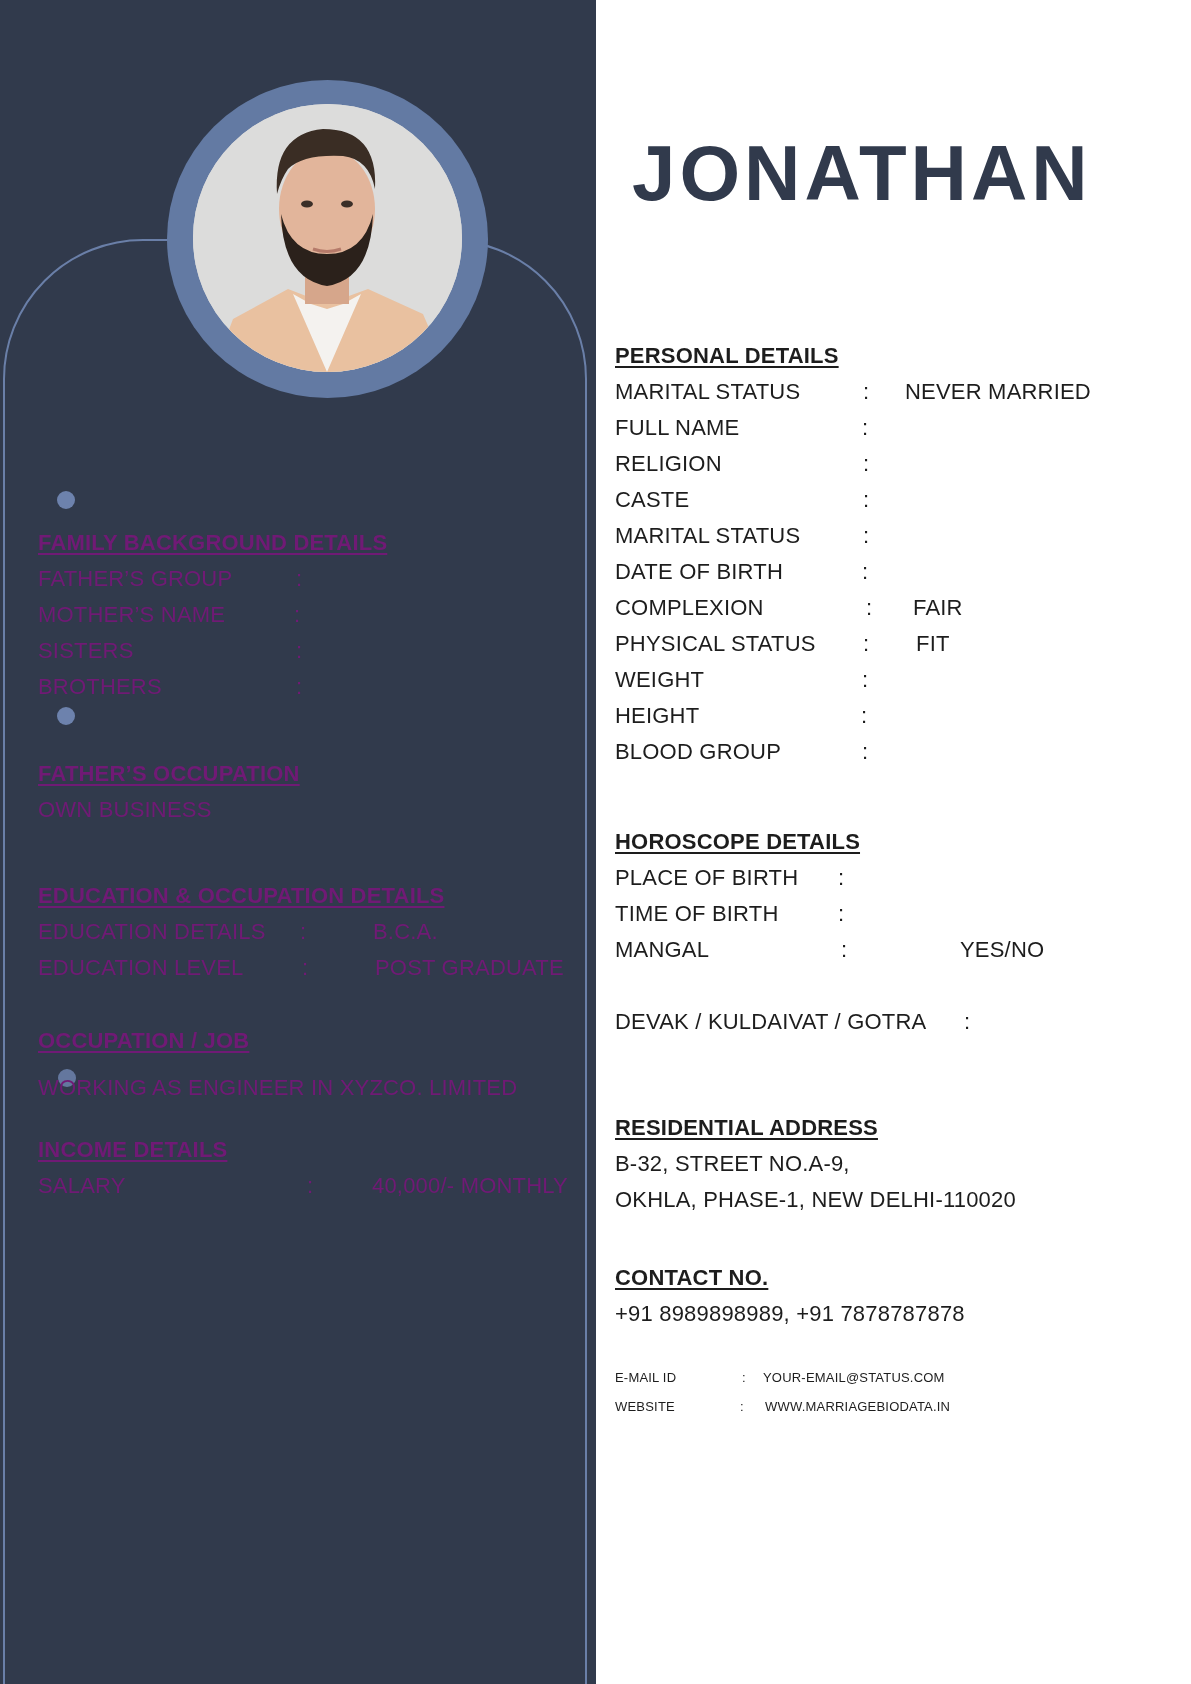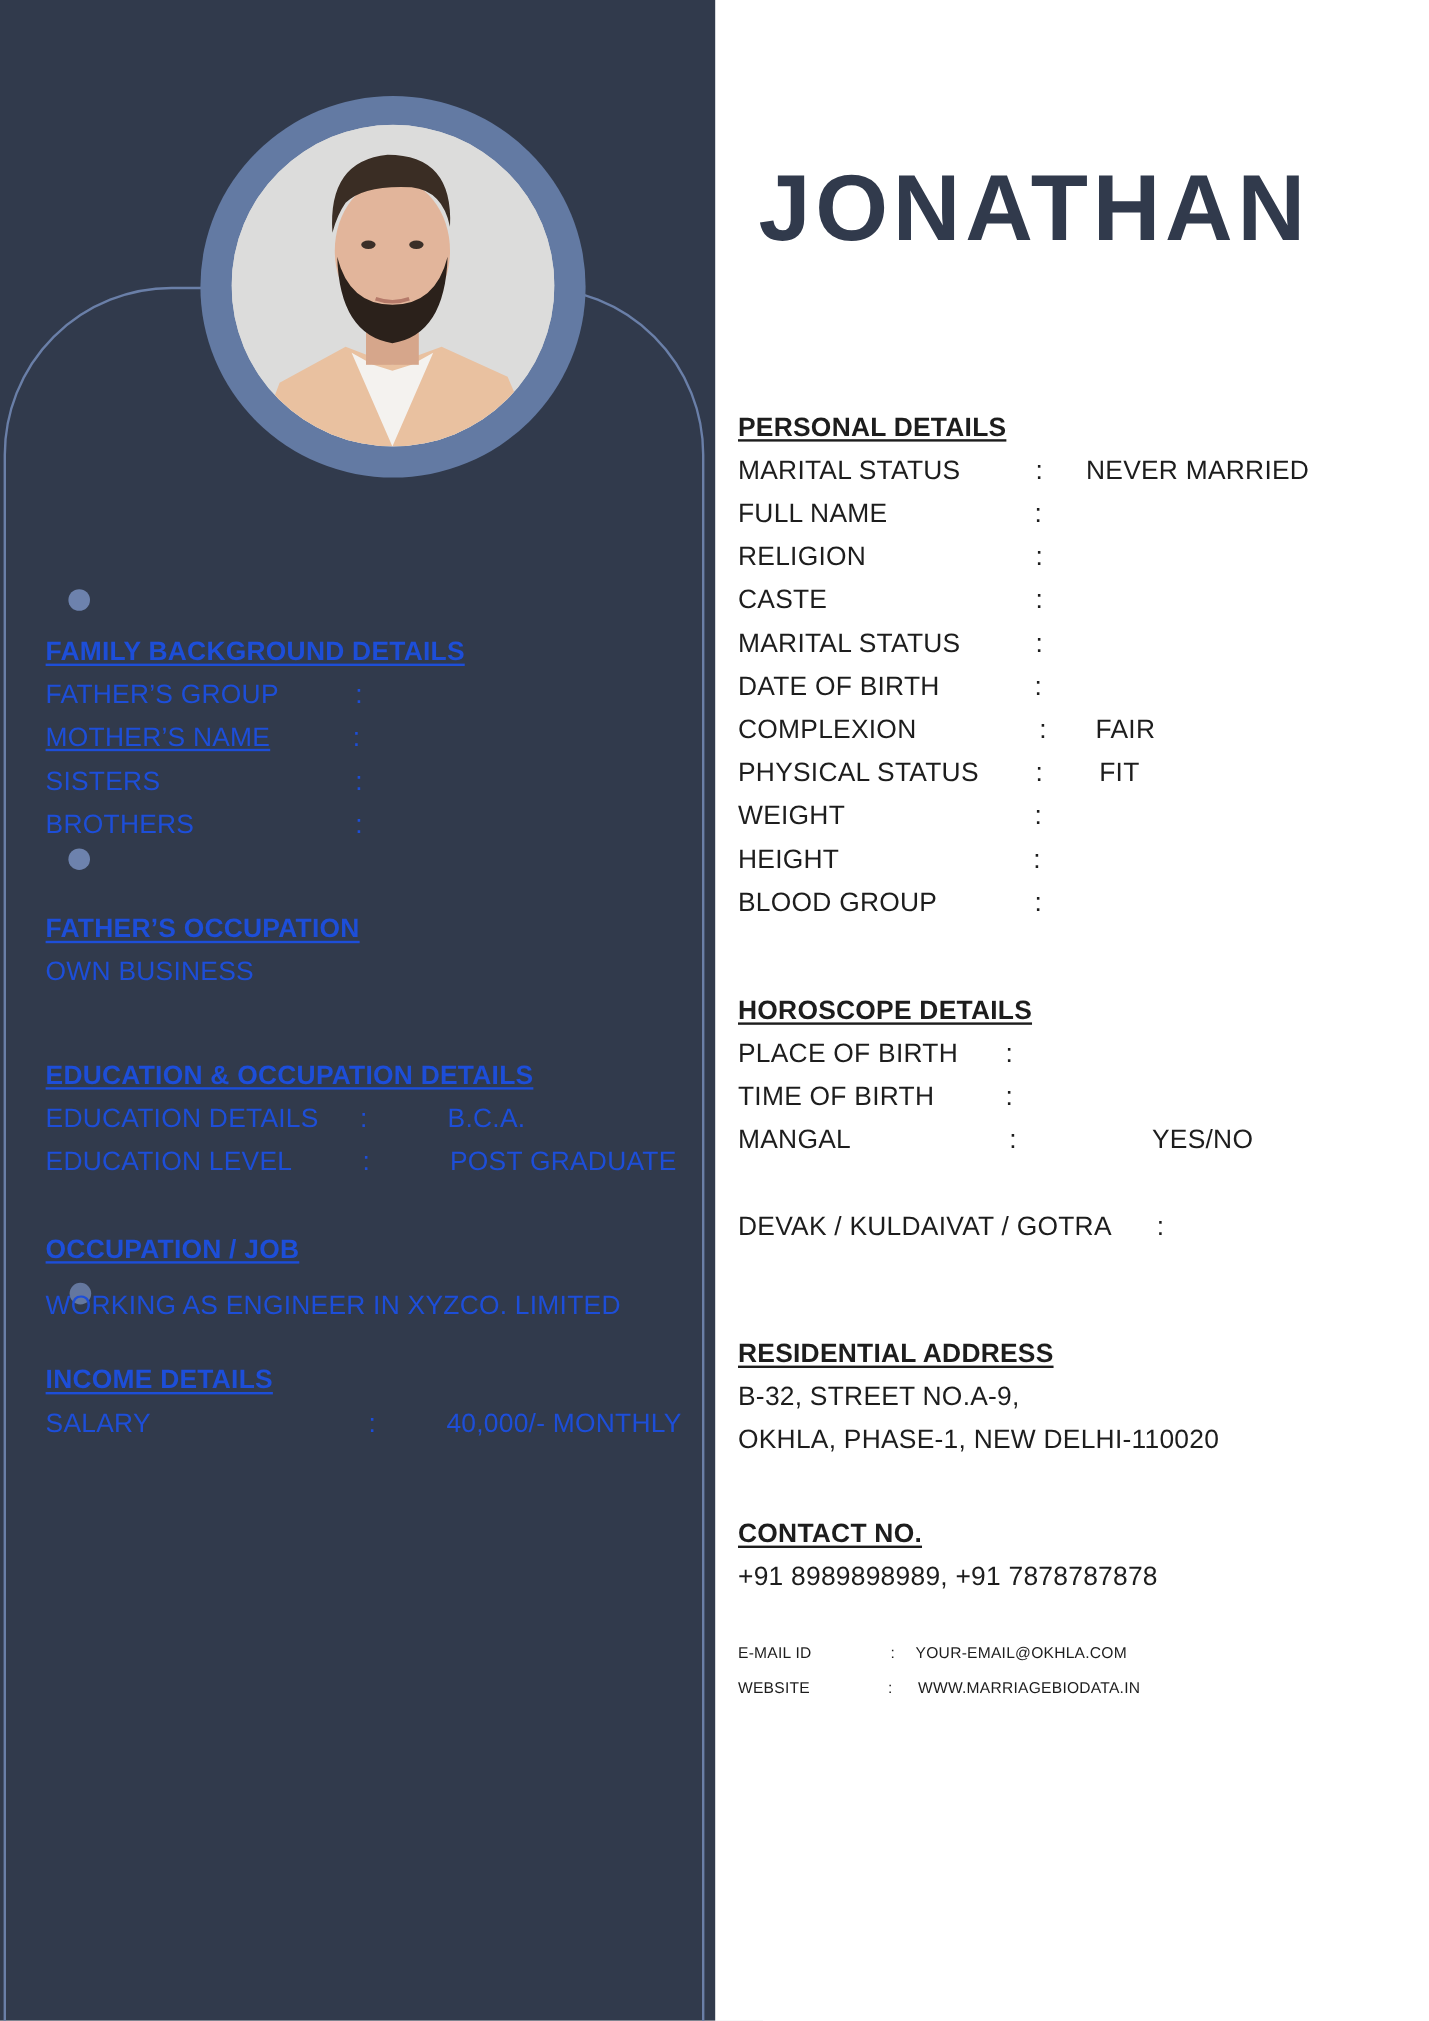--- a/index.html
+++ b/index.html
@@ -20,21 +20,21 @@
   }
   .photo {
     position: absolute; left: 193px; top: 104px; width: 269px; height: 268px;
     border-radius: 50%; overflow: hidden; background: #d9d9d8;
   }
   .dot {
     position: absolute; width: 18px; height: 18px; border-radius: 50%; background: #6d82ad;
   }
 
   .t { position: absolute; white-space: nowrap; font-size: 22px; line-height: 26px; letter-spacing: 0.2px; }
-  .lt { color: #1d4ed8; }
+  .lt { color: #701a75; }
   .dk { color: #1d1d1d; }
   .h { font-weight: bold; text-decoration: underline; text-underline-offset: 3px; }
   .name {
     position: absolute; left: 632px; top: 128px; font-size: 78px; line-height: 90px;
     font-weight: bold; color: #313a4c; letter-spacing: 4px;
   }
   .sm { font-size: 13px; line-height: 22px; }
 </style>
 </head>
 <body>
@@ -65,21 +65,21 @@
   </svg>
 </div>
 
 <div class="dot" style="left:57px; top:491px;"></div>
 <div class="dot" style="left:57px; top:707px;"></div>
 <div class="dot" style="left:58px; top:1069px; opacity:0.85;"></div>
 
 <div class="t lt h" style="left:38px; top:530px;">FAMILY BACKGROUND DETAILS</div>
 <div class="t lt" style="left:38px; top:566px;">FATHER’S GROUP</div>
 <div class="t lt" style="left:296px; top:566px;">:</div>
-<div class="t lt" style="left:38px; top:602px;text-decoration:underline;">MOTHER’S NAME</div>
+<div class="t lt" style="left:38px; top:602px;">MOTHER’S NAME</div>
 <div class="t lt" style="left:294px; top:602px;">:</div>
 <div class="t lt" style="left:38px; top:638px;">SISTERS</div>
 <div class="t lt" style="left:296px; top:638px;">:</div>
 <div class="t lt" style="left:38px; top:674px;">BROTHERS</div>
 <div class="t lt" style="left:296px; top:674px;">:</div>
 
 <div class="t lt h" style="left:38px; top:761px;">FATHER’S OCCUPATION</div>
 <div class="t lt" style="left:38px; top:797px;">OWN BUSINESS</div>
 
 <div class="t lt h" style="left:38px; top:883px;">EDUCATION &amp; OCCUPATION DETAILS</div>
@@ -140,16 +140,16 @@
 
 <div class="t dk h" style="left:615px; top:1115px;">RESIDENTIAL ADDRESS</div>
 <div class="t dk" style="left:615px; top:1151px;">B-32, STREET NO.A-9,</div>
 <div class="t dk" style="left:615px; top:1187px;">OKHLA, PHASE-1, NEW DELHI-110020</div>
 
 <div class="t dk h" style="left:615px; top:1265px;">CONTACT NO.</div>
 <div class="t dk" style="left:615px; top:1301px;">+91 8989898989, +91 7878787878</div>
 
 <div class="t dk sm" style="left:615px; top:1367px;">E-MAIL ID</div>
 <div class="t dk sm" style="left:742px; top:1367px;">:</div>
-<div class="t dk sm" style="left:763px; top:1367px;">YOUR-EMAIL@OKHLA.COM</div>
+<div class="t dk sm" style="left:763px; top:1367px;">YOUR-EMAIL@STATUS.COM</div>
 <div class="t dk sm" style="left:615px; top:1396px;">WEBSITE</div>
 <div class="t dk sm" style="left:740px; top:1396px;">:</div>
 <div class="t dk sm" style="left:765px; top:1396px;">WWW.MARRIAGEBIODATA.IN</div>
 
 </body></html>

